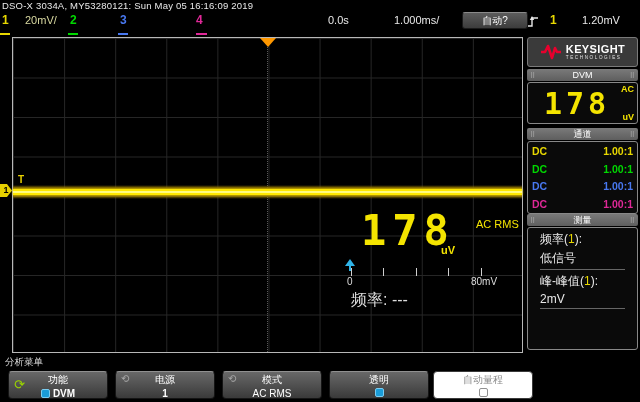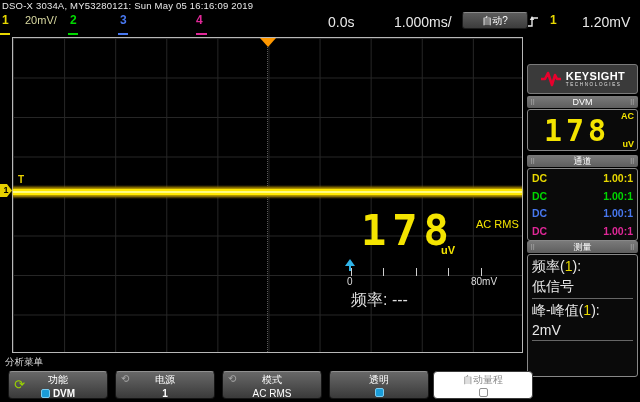--- a/index.html
+++ b/index.html
@@ -2,21 +2,21 @@
 <html><head>
 <meta charset="utf-8">
 <style>
   html,body{margin:0;padding:0;background:#000;}
   .screen{position:relative;width:640px;height:402px;background:#000;overflow:hidden;
           font-family:"Liberation Sans","DejaVu Sans",sans-serif;color:#fff;}
   .abs{position:absolute;}
 
   
   .titlebar{left:2px;top:0;font-size:9.5px;color:#e8e8e8;letter-spacing:.2px;}
-  .st-txt{font-size:14px;color:#e8e8e8;text-align:center;}
+  .st-txt{font-size:11px;color:#e8e8e8;text-align:center;}
   .ch-num{font-size:12px;font-weight:bold;}
   .ch1{color:#e8d800;} .ch2{color:#00d800;} .ch3{color:#4878f0;} .ch4{color:#e02898;}
   .ch-scale{font-size:11px;color:#d8d8a0;}
   .ch-tab{height:2px;top:33px;}
   .autobtn{left:462px;top:12px;width:66px;height:17px;background:linear-gradient(#5c5c5c,#3c3c3c);
            border:1px solid #1a1a1a;border-top-color:#8a8a8a;border-radius:3px;
            font-size:10px;color:#fff;text-align:center;line-height:16px;box-sizing:border-box;}
 
   
   .grat{left:12px;top:37px;width:511px;height:316px;box-sizing:border-box;
@@ -44,37 +44,37 @@
   .ov-mode{left:463px;top:180px;font-size:11px;color:#f4e400;}
   .tick{top:230px;width:1px;height:8px;background:#cfcfcf;}
   .ptr-tri{left:332px;top:221px;width:0;height:0;border-left:5px solid transparent;
            border-right:5px solid transparent;border-bottom:7px solid #30b4e8;}
   .ptr-stem{left:336px;top:228px;width:2px;height:5px;background:#30b4e8;}
   .ov-min{left:334px;top:238px;font-size:10px;color:#ddd;}
   .ov-max{left:458px;top:238px;font-size:10px;color:#ddd;}
   .ov-freq{left:338px;top:252px;font-size:16px;color:#ddd;}
 
   
-  .sidebar{left:527px;top:37px;width:111px;height:313px;margin-top:27px;}
+  .sidebar{left:527px;top:37px;width:111px;height:313px;}
   .logo{left:0;top:0;width:111px;height:30px;background:#3a3a3a;border:1px solid #7a7a7a;
         border-radius:3px;box-sizing:border-box;display:flex;align-items:center;justify-content:center;gap:4px;}
   .brand{line-height:1;} .brand b{font-size:11px;letter-spacing:.4px;color:#fff;display:block;}
   .brand i{font-style:normal;font-size:4.6px;letter-spacing:1.6px;color:#e0e0e0;display:block;margin-top:1px;}
   .phead{width:111px;height:12px;background:linear-gradient(#7a7a7a,#5e5e5e);border-radius:2px;
          box-sizing:border-box;display:flex;align-items:center;justify-content:space-between;
          padding:0 3px;font-size:9px;color:#fff;}
   .grip{font-size:7px;color:#b8b8b8;line-height:1;}
   .pbox{width:111px;background:#0a0a0a;border:1px solid #888;border-radius:3px;box-sizing:border-box;}
   .dvmbox{left:0;top:45px;height:42px;}
   .dvm-val{left:16px;top:3px;font-size:30px;letter-spacing:4px;}
   .dvm-ac{right:3px;top:1px;font-size:9px;font-weight:bold;color:#f4e400;}
   .dvm-uv{right:3px;bottom:1px;font-size:9px;font-weight:bold;color:#f4e400;}
   .chbox{left:0;top:104px;height:73px;padding:1px 4px;}
   .chrow{display:flex;justify-content:space-between;line-height:17.5px;font-size:10.5px;font-weight:bold;}
-  .measbox{left:0;top:190px;height:123px;padding:2px 4px;font-size:14px;color:#e8e8e8;}
+  .measbox{left:0;top:190px;height:123px;padding:2px 12px;font-size:12px;color:#e8e8e8;}
   .mlabel{margin-top:1px;}
   .msrc{color:#e8d800;}
   .mval{text-align:left;margin:2px 2px 1px 0;}
   .mdiv{border-bottom:1px solid #666;margin:2px 0 3px 0;}
 
   
   .menulabel{left:5px;top:356px;font-size:9.5px;color:#ddd;}
   .skey{top:371px;width:100px;height:28px;background:linear-gradient(#686868,#3a3a3a);
         border:1px solid #151515;border-top-color:#909090;border-radius:4px;box-sizing:border-box;}
   .skey .title{text-align:center;font-size:10px;color:#fff;margin-top:1px;}

